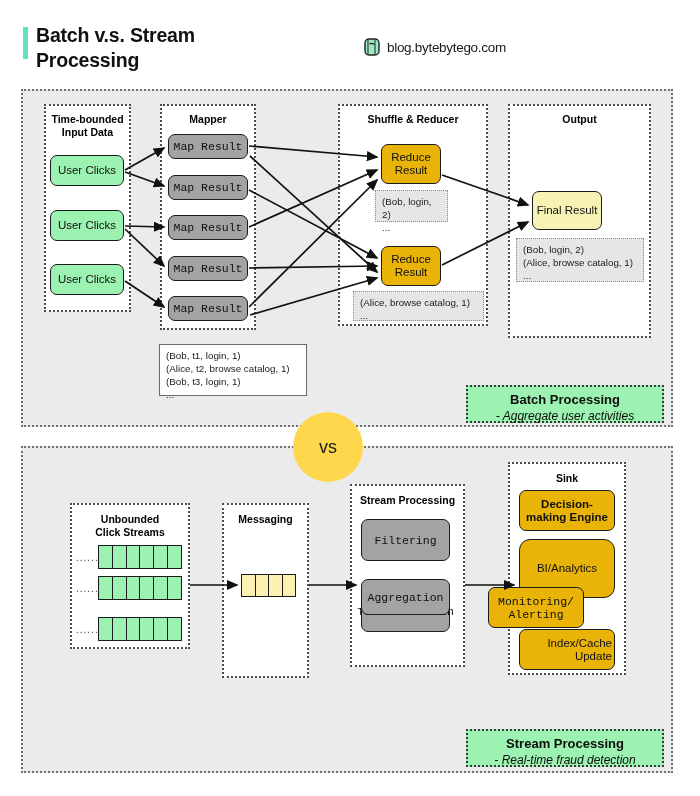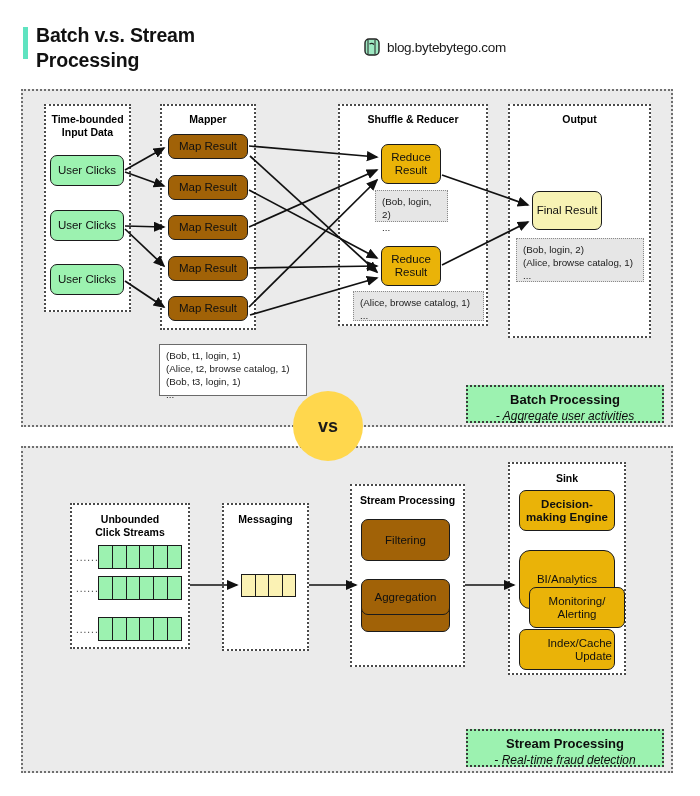--- a/index.html
+++ b/index.html
@@ -91,51 +91,51 @@
     display: flex;
     align-items: center;
     justify-content: center;
     text-align: center;
     font-size: 11.5px;
     color: #101010;
     line-height: 13px;
     padding: 1px 2px;
   }
   .node.green  { background: #9cf2b0; }
-  .node.pink   { background: #a16207; }
+  .node.pink   { background: #a3a3a3; font-family: Liberation Mono, monospace; }
   .node.cyan   { background: #eab308; }
   .node.yellow { background: #f7f3b4; }
 
   
   .note {
     position: absolute;
     box-sizing: border-box;
     background: #e6e6e6;
     border: 1px dotted #8a8a8a;
     font-size: 9.8px;
     color: #1a1a1a;
     line-height: 13px;
     padding: 4px 6px 3px 6px;
     white-space: pre-line;
   }
   .note.white { background: #ffffff; border: 1px solid #6a6a6a; }
 
   
   #vs-badge {
     position: absolute;
-    left: 293px; top: 391px;
+    left: 293px; top: 412px;
     width: 70px; height: 70px;
     border-radius: 50%;
     background: #ffd champ;
     background: #ffd74d;
     display: flex;
     align-items: center;
     justify-content: center;
     font-size: 18px;
-    font-weight: bold;
+    font-weight: normal;
     color: #1a1a1a;
     z-index: 40;
   }
 
   
   .callout {
     position: absolute;
     box-sizing: border-box;
     background: #9cf2b0;
     border: 2px dotted #3a3a3a;
@@ -281,43 +281,43 @@
   <div class="ellipsis-left" style="left:76px; top:624px;">......</div>
   <div class="strip green" style="left:98px; top:617px; width:84px; height:24px;">
     <div class="cell"></div>
     <div class="cell"></div>
     <div class="cell"></div>
     <div class="cell"></div>
     <div class="cell"></div>
     <div class="cell"></div>
   </div>
 
-  <div class="group" style="left:222px; top:503px; width:87px; height:148px;">
+  <div class="group" style="left:222px; top:503px; width:87px; height:175px;">
     <div class="group-title" style="top:8px;">Messaging</div>
   </div>
   <div class="strip yellow" style="left:241px; top:574px; width:55px; height:23px;">
     <div class="cell"></div>
     <div class="cell"></div>
     <div class="cell"></div>
     <div class="cell"></div>
   </div>
 
   <div class="group" style="left:350px; top:484px; width:115px; height:183px;">
     <div class="group-title" style="top:8px;">Stream Processing</div>
   </div>
   <div class="node pink" style="left:361px; top:519px; width:89px; height:42px;">Filtering</div>
   <div class="node pink" style="left:361px; top:590px; width:89px; height:42px;">Transformation</div>
   <div class="node pink" style="left:361px; top:579px; width:89px; height:36px;">Aggregation</div>
 
   <div class="group" style="left:508px; top:462px; width:118px; height:213px;">
     <div class="group-title" style="top:8px;">Sink</div>
   </div>
   <div class="node cyan" style="left:519px; top:490px; width:96px; height:41px;font-weight:bold;">Decision-making Engine</div>
-  <div class="node cyan" style="left:519px; top:550px; width:96px; height:59px;border-radius:11px;">BI/Analytics</div>
-  <div class="node cyan" style="left:529px; top:587px; width:96px; height:41px;">Monitoring/ Alerting</div>
+  <div class="node cyan" style="left:519px; top:539px; width:96px; height:59px;border-radius:11px;">BI/Analytics</div>
+  <div class="node cyan" style="left:488px; top:587px; width:96px; height:41px;font-family:Liberation Mono, monospace;">Monitoring/ Alerting</div>
   <div class="node cyan" style="left:519px; top:629px; width:96px; height:41px;text-align:right;">Index/Cache Update</div>
 
   <div class="callout" style="left:466px; top:729px; width:198px; height:38px;">
     <div class="ct-title">Stream Processing</div>
     <div class="ct-sub">- Real-time fraud detection</div>
   </div>
 
   <svg id="arrows">
     <defs>
       <marker id="ah" markerWidth="7" markerHeight="7" refX="6" refY="3" orient="auto" markerUnits="strokeWidth">

